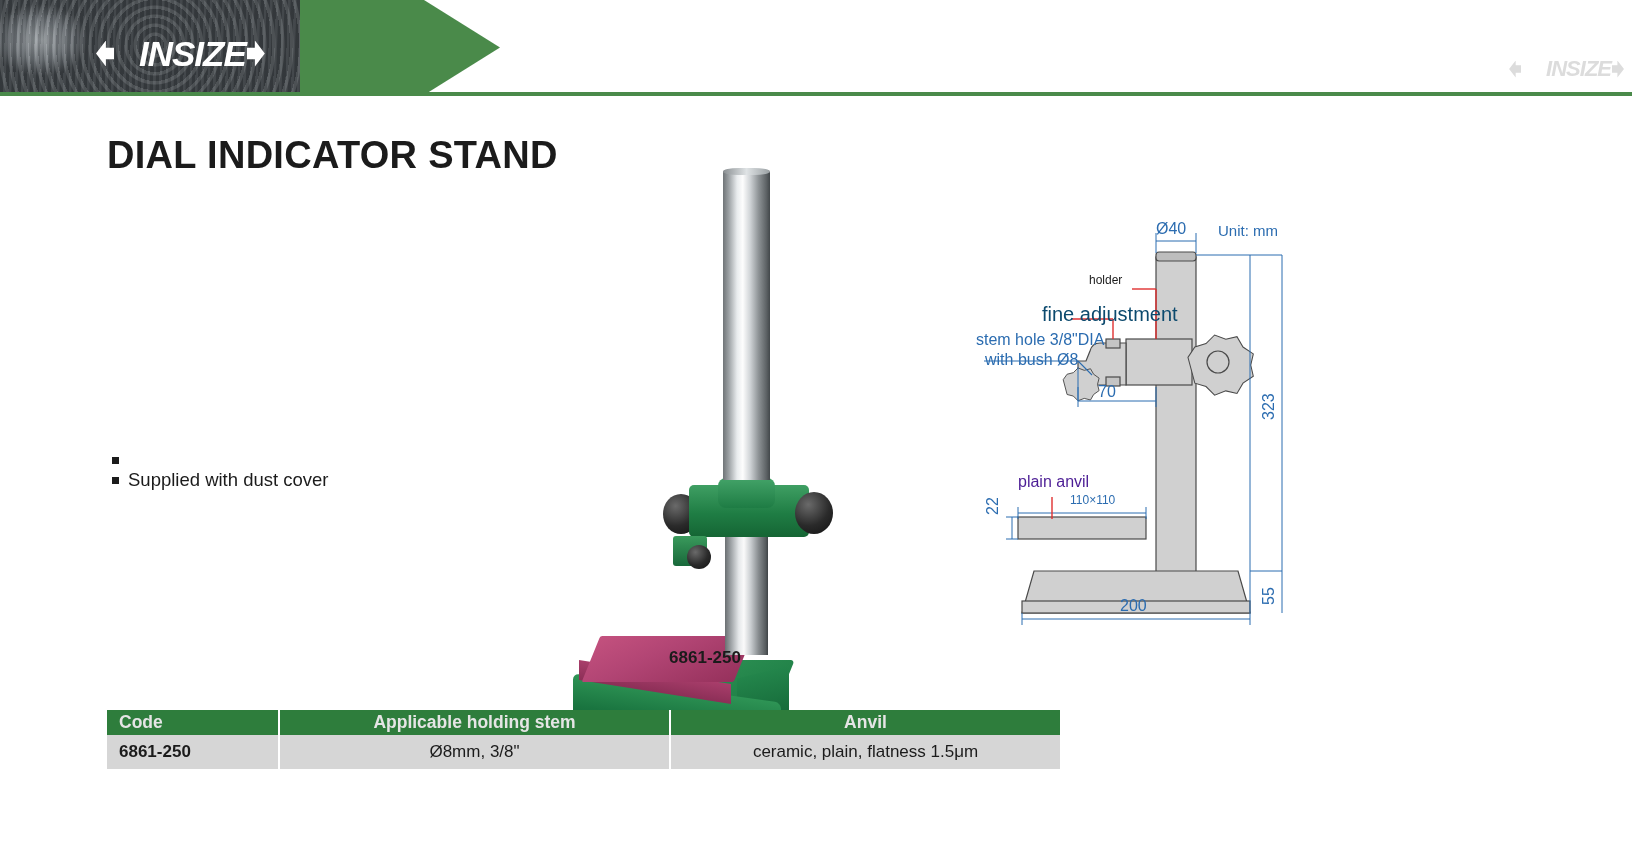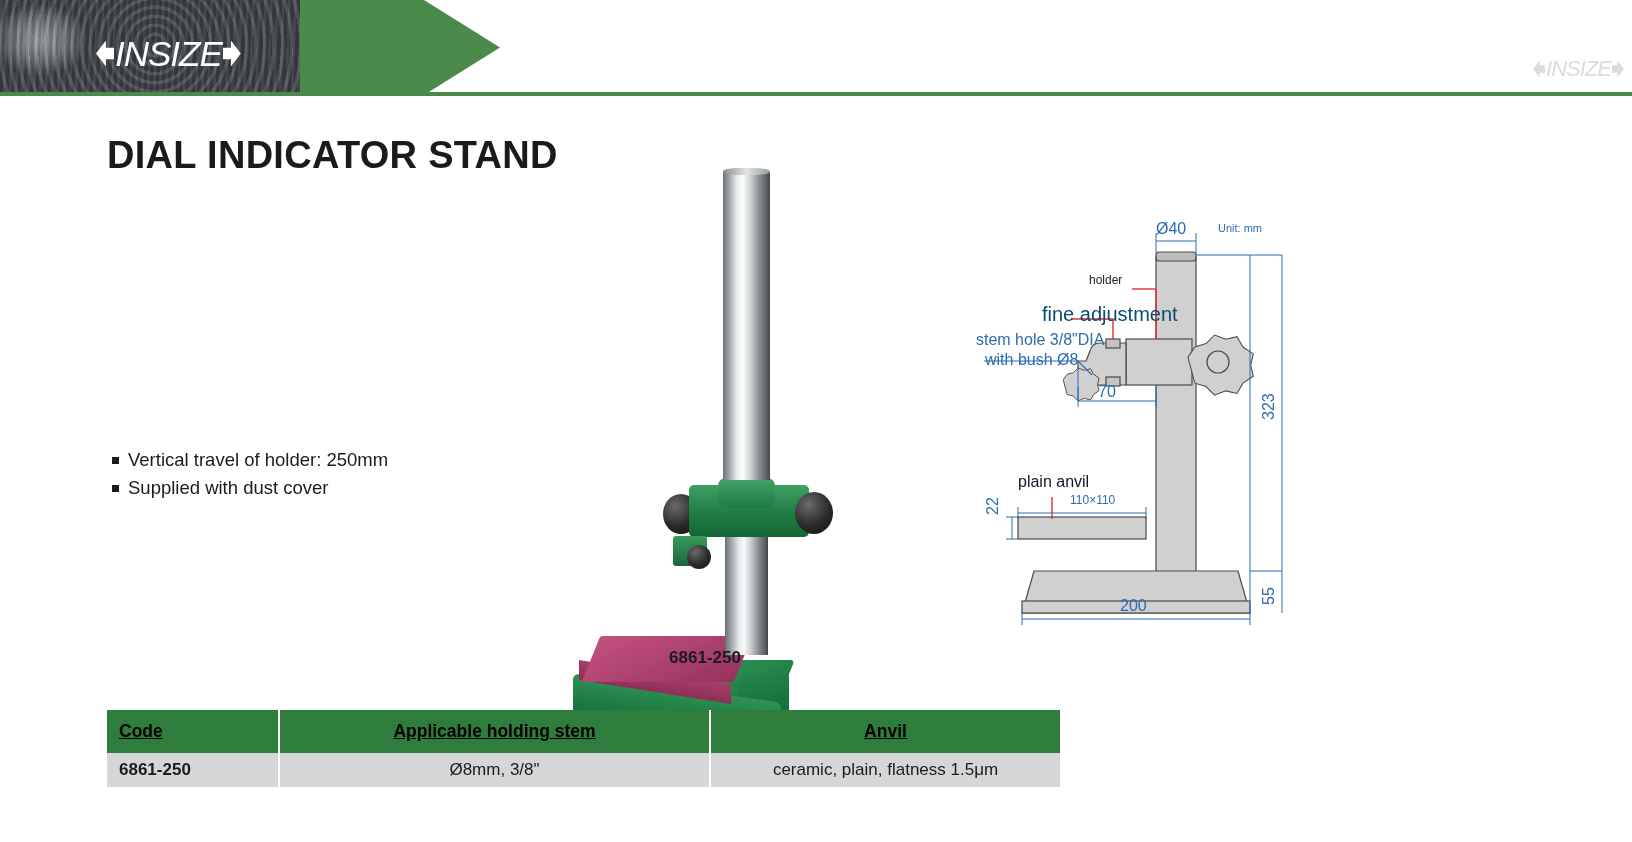--- a/index.html
+++ b/index.html
@@ -64,24 +64,25 @@
     width: 1632px; height: 4px;
     background: #4a8a4a;
   }
   #logo-main {
     position: absolute; left: 96px; top: 36px;
     display: flex; align-items: center;
     z-index: 5;
   }
   .logo-text {
     font-family: "Liberation Sans", sans-serif;
-    font-style: italic; font-weight: normal;
+    font-style: italic; font-weight: bold;
     font-size: 35px; letter-spacing: -1px;
     color: #ffffff;
     line-height: 1;
+    padding-left: 24px;
   }
   .logo-arrow-l, .logo-arrow-r {
     width: 18px; height: 26px; background: #ffffff;
   }
   .logo-arrow-l { clip-path: polygon(0 50%, 55% 0, 55% 28%, 100% 28%, 100% 72%, 55% 72%, 55% 100%); margin-right: 1px; }
   .logo-arrow-r { clip-path: polygon(100% 50%, 45% 0, 45% 28%, 0 28%, 0 72%, 45% 72%, 45% 100%); margin-left: 1px; }
   #logo-watermark {
     position: absolute; right: 8px; top: 58px;
     display: flex; align-items: center;
     opacity: 1;
@@ -226,30 +227,29 @@
   #drawing svg { display: block; }
 
   
   #spec-table {
     position: absolute; left: 107px; top: 710px;
     width: 953px;
     border-collapse: collapse;
   }
   #spec-table th {
     background: #2e7d3c;
-    color: #000000;
+    color: #e5e5e5;
     font-size: 17.5px; font-weight: bold;
-    padding: 11px 8px;
+    padding: 2px 8px;
     border-right: 2px solid #ffffff;
     text-align: center;
-    text-decoration: underline;
   }
   #spec-table th:last-child { border-right: none; margin-left: 45px; }
   #spec-table th.col-code { text-align: left; padding-left: 12px; width: 172px; }
-  #spec-table th.col-stem { width: 431px; }
+  #spec-table th.col-stem { width: 391px; }
   #spec-table td {
     background: #d6d6d6;
     color: #1b1b1b;
     font-size: 17px;
     padding: 7px 8px;
     border-right: 2px solid #ffffff;
     text-align: center;
   }
   #spec-table td:last-child { border-right: none; }
   #spec-table td.col-code { text-align: left; font-weight: bold; padding-left: 12px; }
@@ -275,21 +275,20 @@
       <span class="logo-text">INSIZE</span>
       <span class="logo-arrow-r"></span>
     </div>
   </div>
 
   <div id="page-title">DIAL INDICATOR STAND</div>
 
   <div id="features">
     <div class="feature-row">
       <span class="feature-bullet"></span>
-      <span class="feature-text">Vertical travel of holder: 250mm</span>
     </div>
     <div class="feature-row">
       <span class="feature-bullet"></span>
       <span class="feature-text">Supplied with dust cover</span>
     </div>
   </div>
 
   <div id="product-photo">
     <div class="pp" id="base-top"></div>
     <div class="pp" id="base-right"></div>
@@ -369,28 +368,28 @@
         <line x1="112" y1="104" x2="153" y2="104"></line>
         <line x1="92" y1="282" x2="92" y2="304"></line>
       </g>
 
       <g stroke="#2b6cb0" stroke-width="1.1" fill="none">
         <line x1="24" y1="146" x2="118" y2="146"></line>
         <line x1="118" y1="146" x2="132" y2="160"></line>
       </g>
     </svg>
 
-    <div style="position:absolute;left:258px;top:7px;font-size:11px;color:#2b6cb0;">Unit: mm</div>
+    <div style="position:absolute;left:258px;top:7px;font-size:15px;color:#2b6cb0;">Unit: mm</div>
     <div style="position:absolute;left:196px;top:5px;font-size:16px;color:#2b6cb0;">Ø40</div>
     <div style="position:absolute;left:129px;top:58px;font-size:12px;color:#1b1b1b;">holder</div>
     <div style="position:absolute;left:82px;top:88px;font-size:20px;color:#0c4a6e;">fine adjustment</div>
     <div style="position:absolute;left:16px;top:116px;font-size:16px;color:#2b6cb0;">stem hole 3/8"DIA</div>
     <div style="position:absolute;left:25px;top:136px;font-size:16px;color:#2b6cb0;">with bush Ø8</div>
     <div style="position:absolute;left:138px;top:168px;font-size:16px;color:#2b6cb0;">70</div>
-    <div style="position:absolute;left:58px;top:258px;font-size:16px;color:#0f172a;">plain anvil</div>
+    <div style="position:absolute;left:58px;top:258px;font-size:16px;color:#4c1d95;">plain anvil</div>
     <div style="position:absolute;left:110px;top:278px;font-size:12px;color:#2b6cb0;">110×110</div>
     <div style="position:absolute;left:24px;top:300px;font-size:16px;color:#2b6cb0;transform:rotate(-90deg);transform-origin:left top;">22</div>
     <div style="position:absolute;left:300px;top:205px;font-size:16px;color:#2b6cb0;transform:rotate(-90deg);transform-origin:left top;">323</div>
     <div style="position:absolute;left:300px;top:390px;font-size:16px;color:#2b6cb0;transform:rotate(-90deg);transform-origin:left top;">55</div>
     <div style="position:absolute;left:160px;top:382px;font-size:16px;color:#2b6cb0;">200</div>
   </div>
 
   <table id="spec-table">
     <thead>
       <tr>

